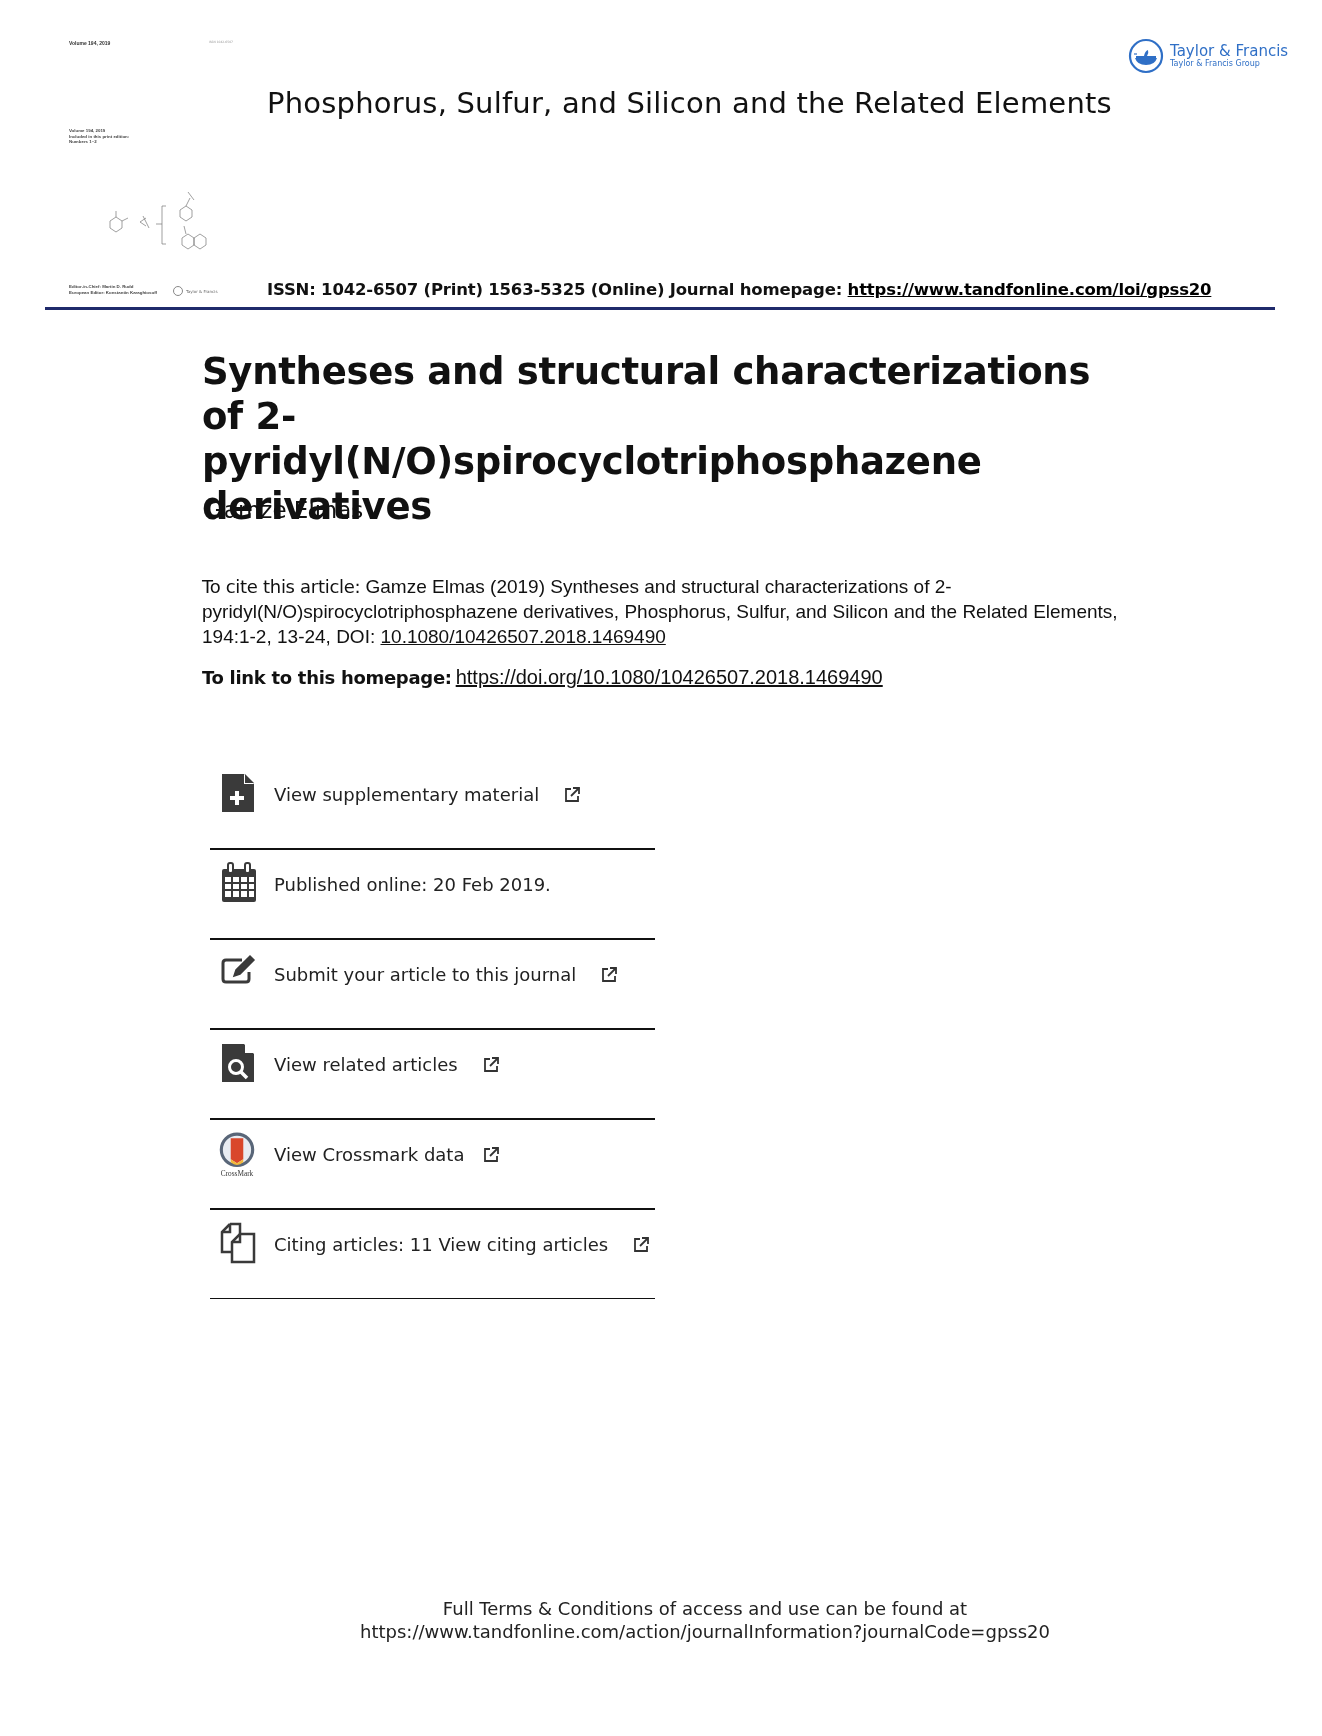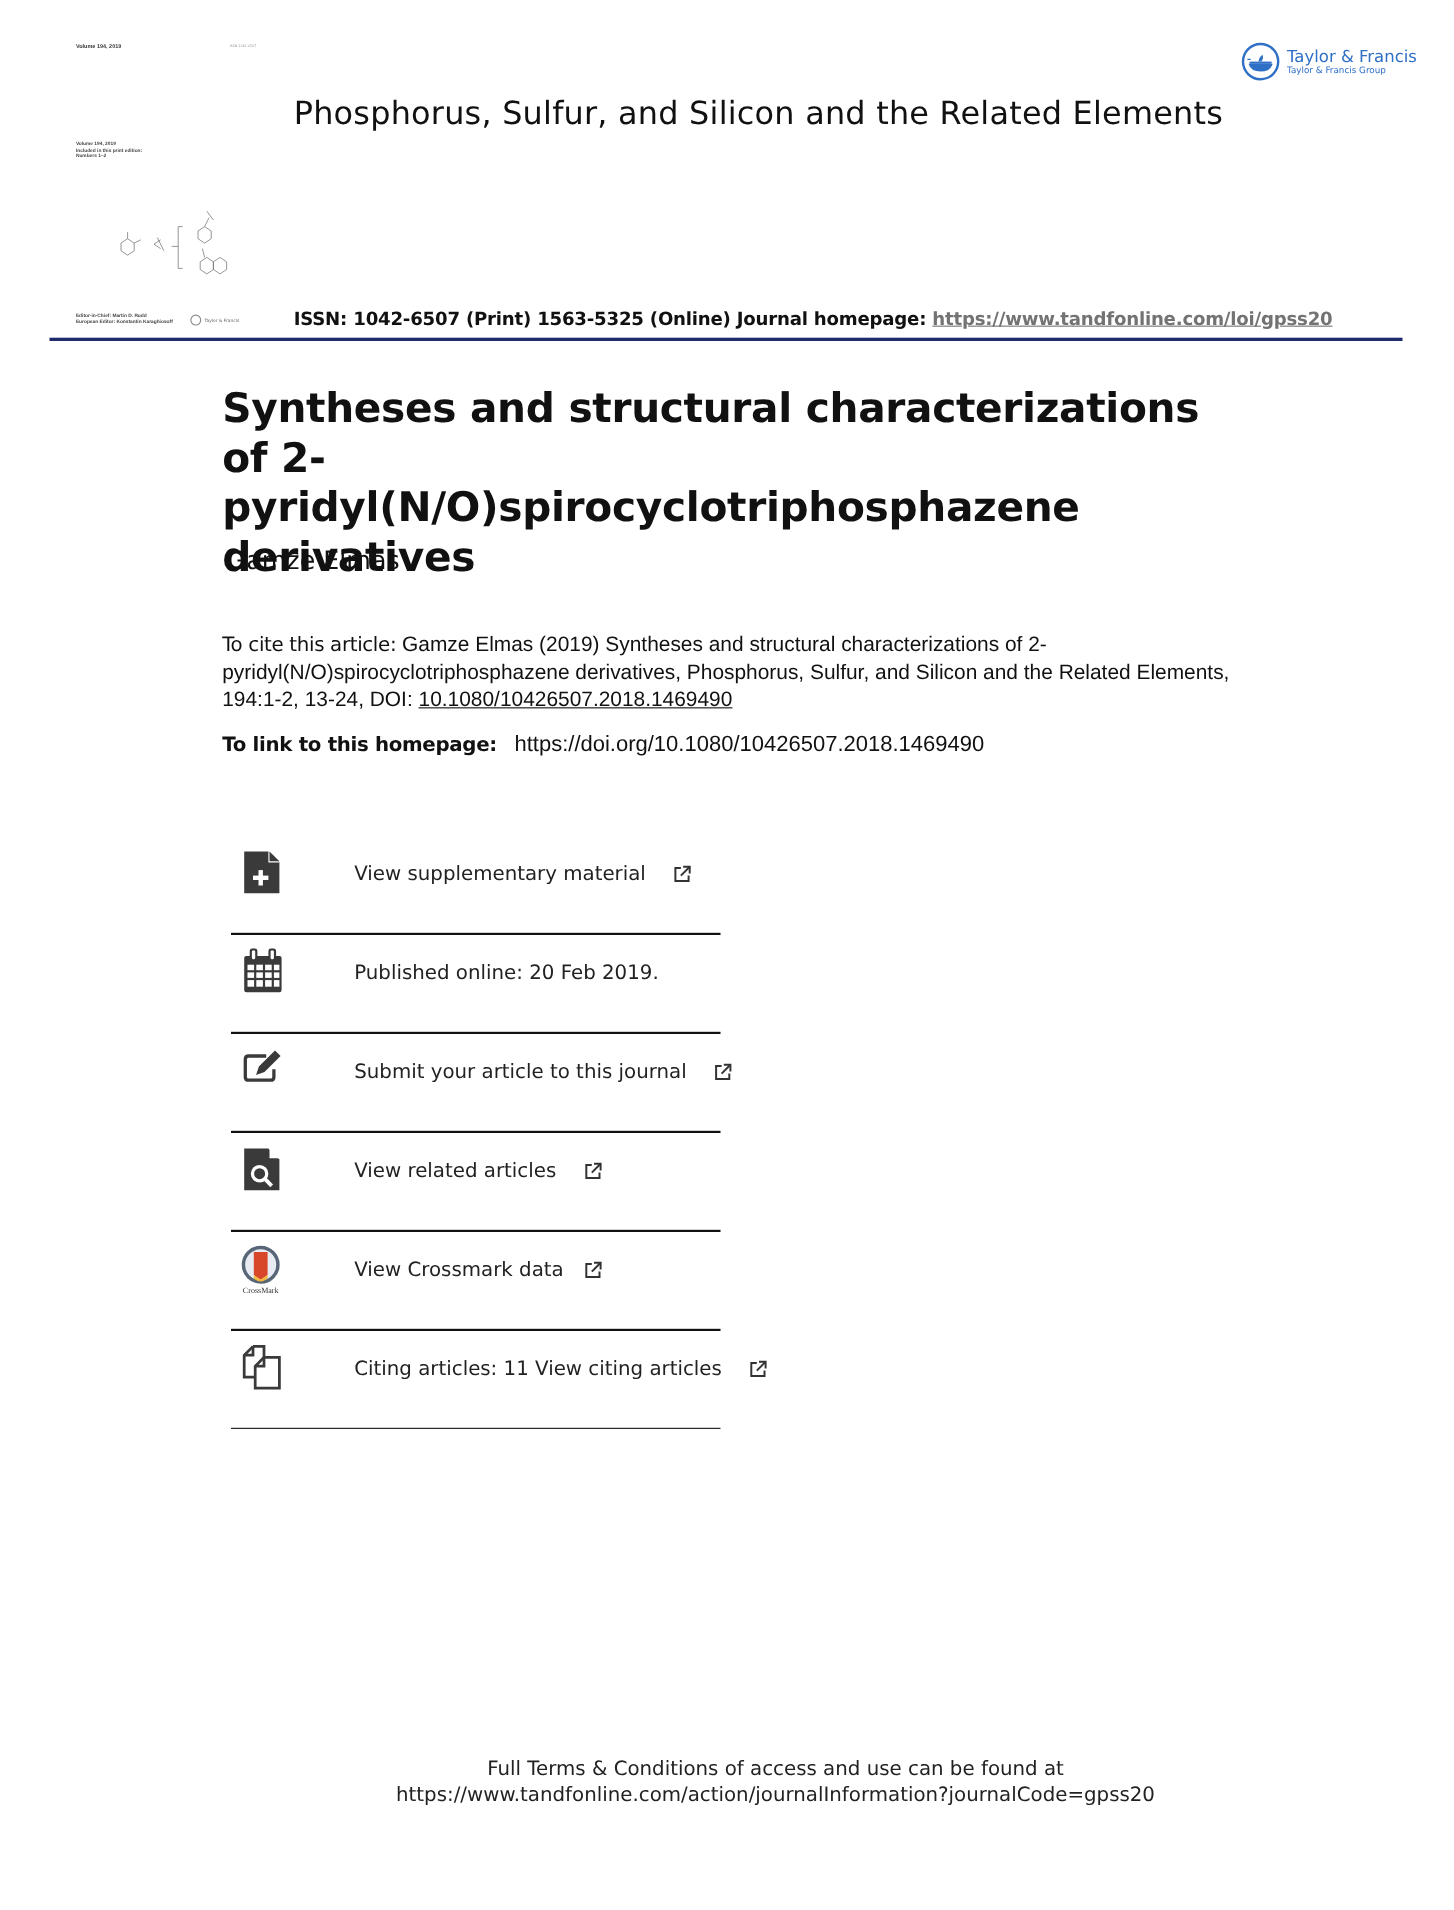--- a/index.html
+++ b/index.html
@@ -26,40 +26,40 @@
 
   
   .journal-title { position: absolute; left: 267px; top: 86px; font-size: 29px; color: #111; white-space: nowrap; letter-spacing: 0.2px; }
   .tf-logo { position: absolute; left: 1128px; top: 38px; display: flex; align-items: center; }
   .tf-logo svg { width: 36px; height: 36px; }
   .tf-text { margin-left: 6px; color: #2f6fc6; }
   .tf-main { font-size: 15px; line-height: 16px; white-space: nowrap; }
   .tf-sub { font-size: 8px; line-height: 10px; white-space: nowrap; }
 
   .issn-line { position: absolute; left: 267px; top: 280px; font-size: 16.5px; font-weight: bold; color: #111; white-space: nowrap; letter-spacing: -0.2px; }
-  .issn-line a { color: #737373; text-decoration: underline; }
+  .issn-line a { color: #000000; text-decoration: underline; }
   .header-rule { position: absolute; left: 45px; top: 307px; width: 1230px; height: 3px; background: #1f2a6b; }
 
   
   .article-title { position: absolute; left: 202px; top: 349px; width: 940px; font-size: 37px; line-height: 45px; font-weight: bold; color: #111; letter-spacing: -0.3px; }
   .author { position: absolute; left: 206px; top: 497px; font-size: 23px; color: #111; }
 
   .cite { position: absolute; left: 202px; top: 574px; width: 940px; font-family: "Liberation Sans", sans-serif; font-size: 19px; line-height: 25px; color: #111; }
   .cite .lbl { font-family: "DejaVu Sans", sans-serif; font-weight: normal; font-size: 18px; letter-spacing: -0.3px; }
   .cite a { color: #111; text-decoration: underline; }
 
   .link-line { position: absolute; left: 202px; top: 666px; font-size: 18px; color: #111; white-space: nowrap; }
   .link-line .lbl { font-weight: bold; letter-spacing: -0.3px; }
-  .link-line a { font-family: "Liberation Sans", sans-serif; font-size: 20px; color: #111; margin-left: 16px; }
+  .link-line a { font-family: "Liberation Sans", sans-serif; font-size: 20px; color: #111; text-decoration: underline; margin-left: 4px; }
 
   
   .info-list { position: absolute; left: 210px; top: 760px; width: 445px; }
   .info-item { position: relative; height: 88px; border-bottom: 2px solid #111; }
   .info-item .icon { position: absolute; left: 10px; top: 12px; width: 38px; height: 42px; }
-  .info-item .label { position: absolute; left: 64px; top: 24px; font-size: 18px; color: #222; white-space: nowrap; display: flex; align-items: center; gap: 24px; margin-left: 48px; }
+  .info-item .label { position: absolute; left: 64px; top: 24px; font-size: 18px; color: #222; white-space: nowrap; display: flex; align-items: center; gap: 24px; }
   .ext { width: 18px; height: 18px; display: inline-block; }
   .info-item.last { border-bottom: 1.5px solid #111; }
 
   
   .footer { position: absolute; left: 0; width: 1322px; top: 1597px; text-align: center; font-size: 18px; line-height: 23px; color: #222; padding-left: 44px; }
 </style>
 </head>
 <body>
 
 <div class="cover">

